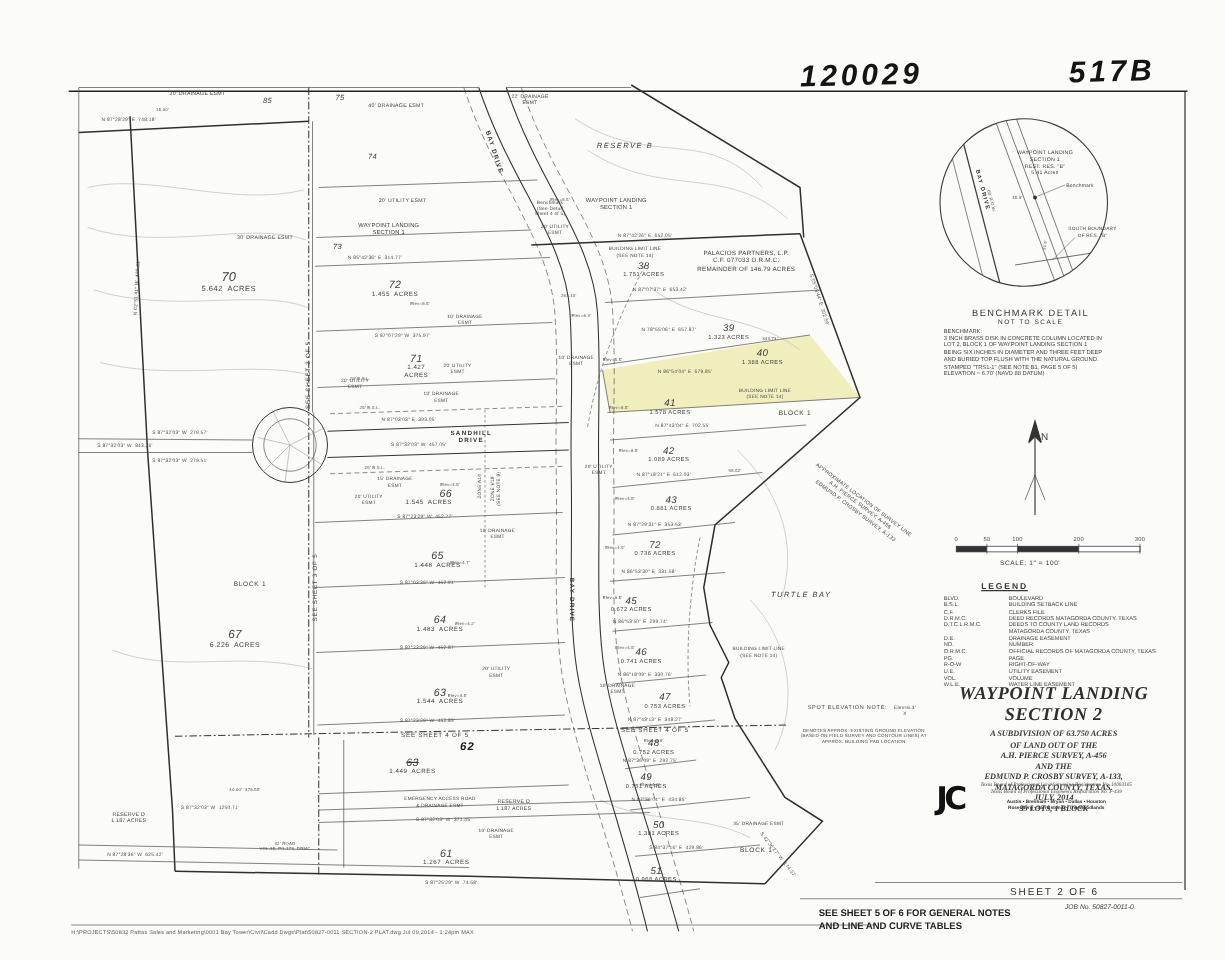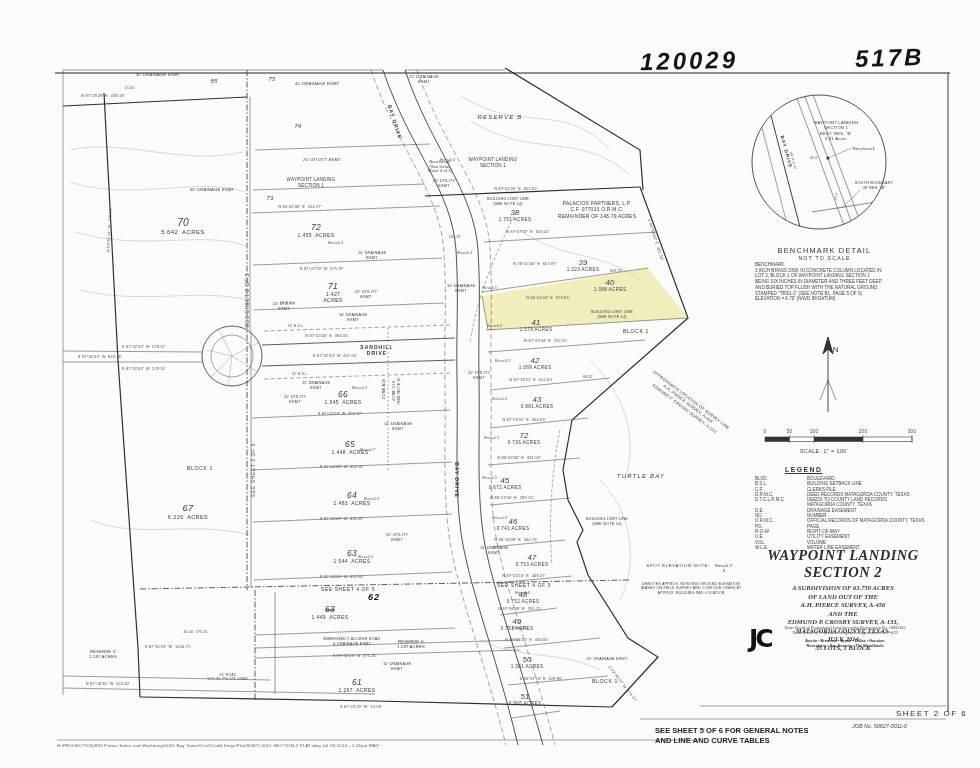--- a/index.html
+++ b/index.html
@@ -331,21 +331,21 @@
     <div class="ml lot" style="left: 535px; top: 364px; font-size: 4.6px;"><span class="lnum">42</span><span class="lac">1.089 ACRES</span></div>
     <div class="ml lot" style="left: 537px; top: 403px; font-size: 4.6px;"><span class="lnum">43</span><span class="lac">0.881 ACRES</span></div>
     <div class="ml lot" style="left: 524px; top: 439px; font-size: 4.6px;"><span class="lnum">72</span><span class="lac">0.736 ACRES</span></div>
     <div class="ml lot" style="left: 505px; top: 484px; font-size: 4.6px;"><span class="lnum">45</span><span class="lac">0.672 ACRES</span></div>
     <div class="ml lot" style="left: 513px; top: 525px; font-size: 4.6px;"><span class="lnum">46</span><span class="lac">0.741 ACRES</span></div>
     <div class="ml lot" style="left: 532px; top: 561px; font-size: 4.6px;"><span class="lnum">47</span><span class="lac">0.753 ACRES</span></div>
     <div class="ml lot" style="left: 523px; top: 598px; font-size: 4.6px;"><span class="lnum">48</span><span class="lac">0.752 ACRES</span></div>
     <div class="ml lot" style="left: 517px; top: 625px; font-size: 4.6px;"><span class="lnum">49</span><span class="lac">0.751 ACRES</span></div>
     <div class="ml lot" style="left: 527px; top: 663px; font-size: 4.6px;"><span class="lnum">50</span><span class="lac">1.301 ACRES</span></div>
     <div class="ml lot" style="left: 525px; top: 700px; font-size: 4.6px;"><span class="lnum">51</span><span class="lac">0.968 ACRES</span></div>
-    <div class="ml lot" style="left: 343px; top: 398px; font-size: 5px;"><span class="lnum">66</span><span class="lac">1.545  ACRES</span></div>
+    <div class="ml lot" style="left: 343px; top: 398px; font-size: 5px; text-align: right;"><span class="lnum">66</span><span class="lac">1.545  ACRES</span></div>
     <div class="ml lot" style="left: 350px; top: 448px; font-size: 5px;"><span class="lnum">65</span><span class="lac">1.448  ACRES</span></div>
     <div class="ml lot" style="left: 352px; top: 499px; font-size: 5px;"><span class="lnum">64</span><span class="lac">1.483  ACRES</span></div>
     <div class="ml lot" style="left: 352px; top: 557px; font-size: 5px;"><span class="lnum">63</span><span class="lac">1.544  ACRES</span></div>
     <div class="ml lot struck" style="left: 330px; top: 613px; font-size: 5px;"><span class="lnum">63</span><span class="lac">1.449  ACRES</span></div>
     <div class="ml lot" style="left: 357px; top: 686px; font-size: 5px;"><span class="lnum">61</span><span class="lac">1.267  ACRES</span></div>
     <div class="ml dim" style="left: 765px; top: 432px; font-size: 4.6px;">0</div>
     <div class="ml dim" style="left: 789.5px; top: 432px; font-size: 4.6px;">50</div>
     <div class="ml dim" style="left: 814px; top: 432px; font-size: 4.6px;">100</div>
     <div class="ml dim" style="left: 863px; top: 432px; font-size: 4.6px;">200</div>
     <div class="ml dim" style="left: 912px; top: 432px; font-size: 4.6px;">300</div>
@@ -437,17 +437,17 @@
 </div>
 
 <div class="panel" style="left:745px;top:621px;width:200px;">
   <div class="jc-logo" style="position:absolute;left:4px;top:3px;">JC</div>
   <div class="firm-reg" style="text-align:center;margin-top:4px;">Texas Board of Professional Land Surveying Registration No. 10093105</div>
   <div class="firm-reg" style="text-align:center;">Texas Board of Professional Engineers Registration No. F-439</div>
   <div class="firm-cities" style="text-align:center;margin-top:3px;">Austin • Brenham • Bryan • Dallas • Houston</div>
   <div class="firm-cities" style="text-align:center;">Rosenberg • San Antonio • The Woodlands</div>
 </div>
 
-<div class="panel sheet-label" style="left:896px;top:709px;">SHEET 2 OF 6</div>
+<div class="panel sheet-label" style="left:808px;top:709px;">SHEET 2 OF 6</div>
 <div class="panel job-no" style="left:852px;top:723px;">JOB No. 50827-0011-0</div>
 <div class="panel bottom-note" style="left:655px;top:726px;">SEE SHEET 5 OF 6 FOR GENERAL NOTES
 AND LINE AND CURVE TABLES</div>
 <div class="panel footer-path" style="left:57px;top:743px;">H:\PROJECTS\50832 Pattas Sales and Marketing\0001 Bay Tower\Civil\Cadd Dwgs\Plat\50827-0011 SECTION-2 PLAT.dwg   Jul 09,2014 - 1:24pm MAX</div>
 
 </body></html>

